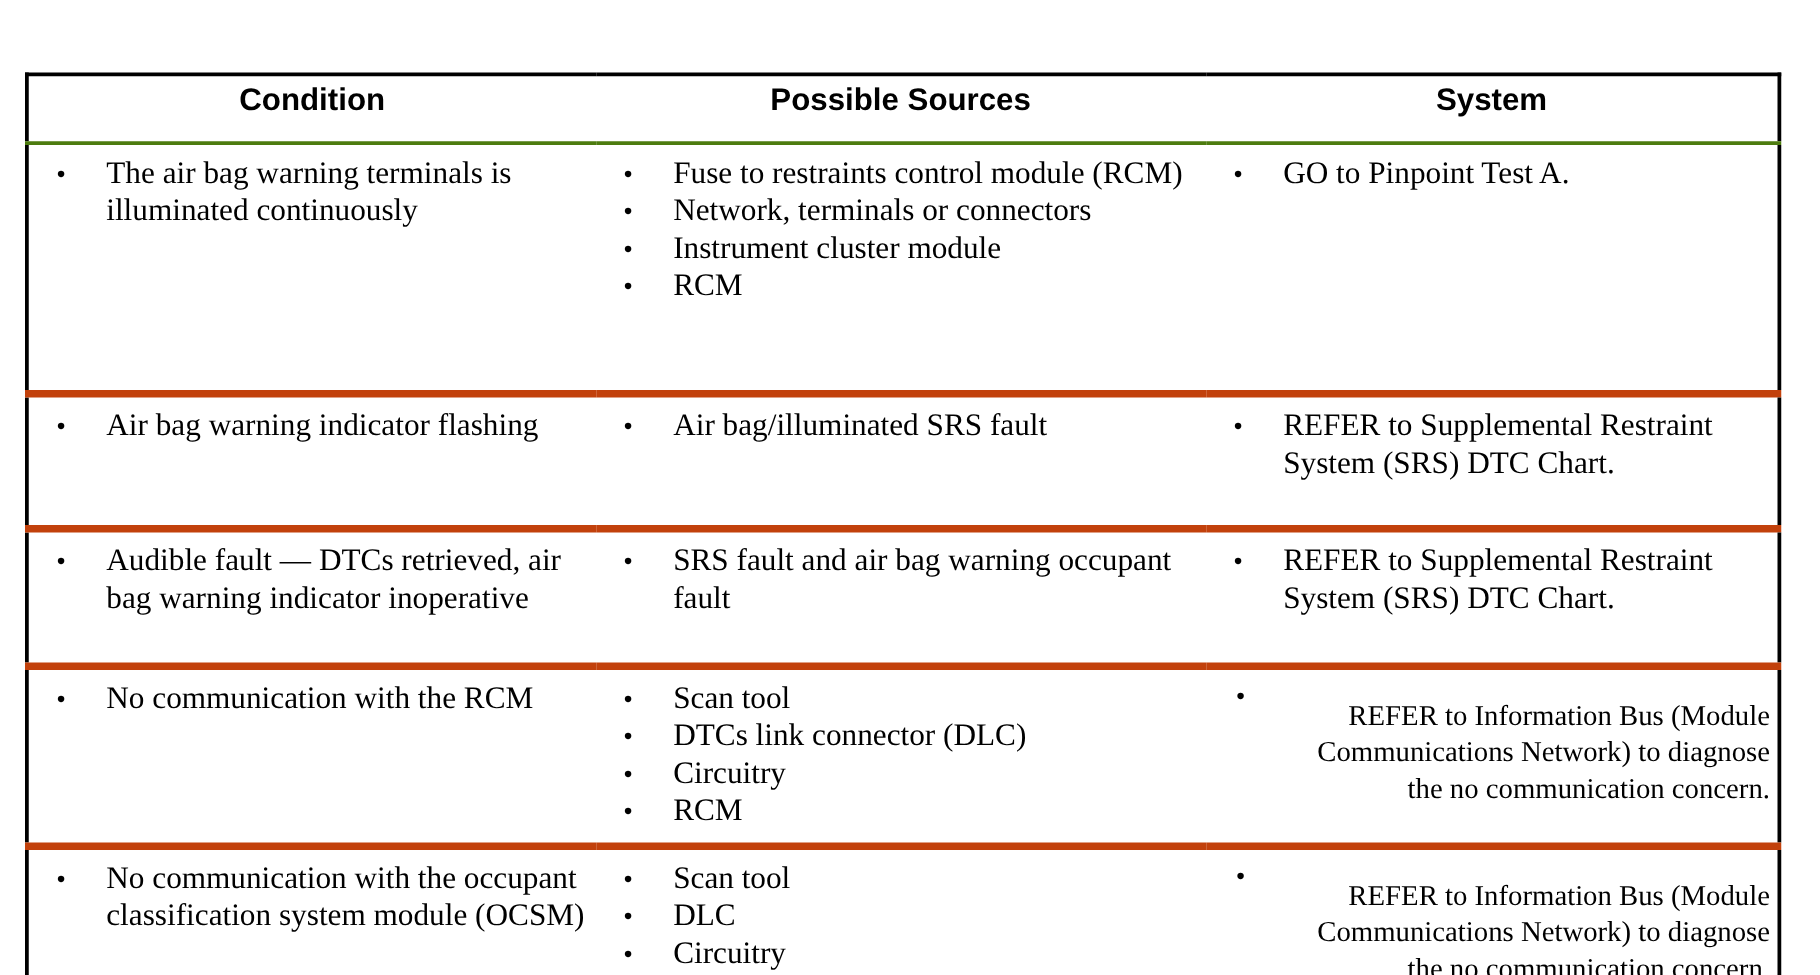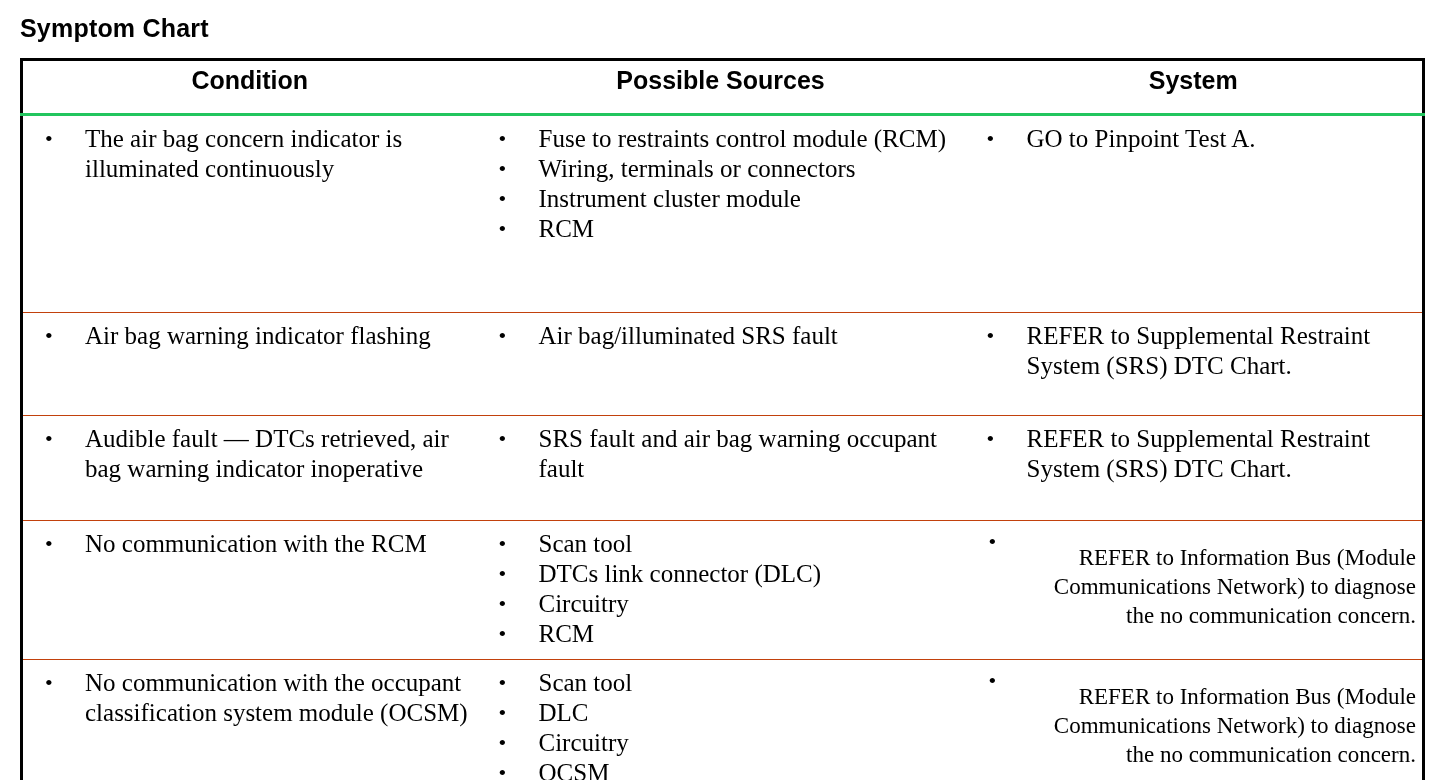--- a/index.html
+++ b/index.html
@@ -56,33 +56,33 @@
   col.col-condition { width: 455px; }
   col.col-sources   { width: 488px; }
   col.col-action    { width: 459px; }
 
   
   .cell-condition { border-right: 3px solid #000; }
   .cell-sources   { border-right: 3px solid #000; }
 
   
   .header-row th {
-    border-bottom: 3px solid #22c55e;
+    border-bottom: 3px solid #4d7c0f;
     text-align: center;
     font-family: "Liberation Sans", "DejaVu Sans", sans-serif;
     font-weight: bold;
     font-size: 25px;
     line-height: 30px;
     height: 42px;
     padding: 4px 0 6px 0;
   }
 
   
   .body-row > td {
-    border-top: 1px solid #c2410c;
+    border-top: 6px solid #c2410c;
     padding: 8px 6px 10px 6px;
   }
   .body-row:first-of-type > td { border-top: 0; }
 
   
   ul.bullets {
     list-style: none;
     margin: 0;
     padding: 0;
   }
@@ -125,21 +125,20 @@
   }
 
   
   .lead-space { padding-left: 8px; }
 </style>
 </head>
 <body>
 
 <div class="page">
 
-  <div class="page-title">Symptom Chart</div>
 
   <table class="symptom-table">
     <colgroup>
       <col class="col-condition">
       <col class="col-sources">
       <col class="col-action">
     </colgroup>
 
     <thead>
       <tr class="header-row">
@@ -147,27 +146,27 @@
         <th class="cell-sources">Possible Sources</th>
         <th class="cell-action">System</th>
       </tr>
     </thead>
 
     <tbody>
 
       <tr class="body-row row-1">
         <td class="cell-condition">
           <ul class="bullets">
-            <li>The air bag concern indicator is illuminated continuously</li>
+            <li>The air bag warning terminals is illuminated continuously</li>
           </ul>
         </td>
         <td class="cell-sources">
           <ul class="bullets">
             <li>Fuse to restraints control module (RCM)</li>
-            <li>Wiring, terminals or connectors</li>
+            <li>Network, terminals or connectors</li>
             <li>Instrument cluster module</li>
             <li>RCM</li>
           </ul>
         </td>
         <td class="cell-action">
           <ul class="bullets">
             <li>GO to Pinpoint Test A.</li>
           </ul>
         </td>
       </tr>

